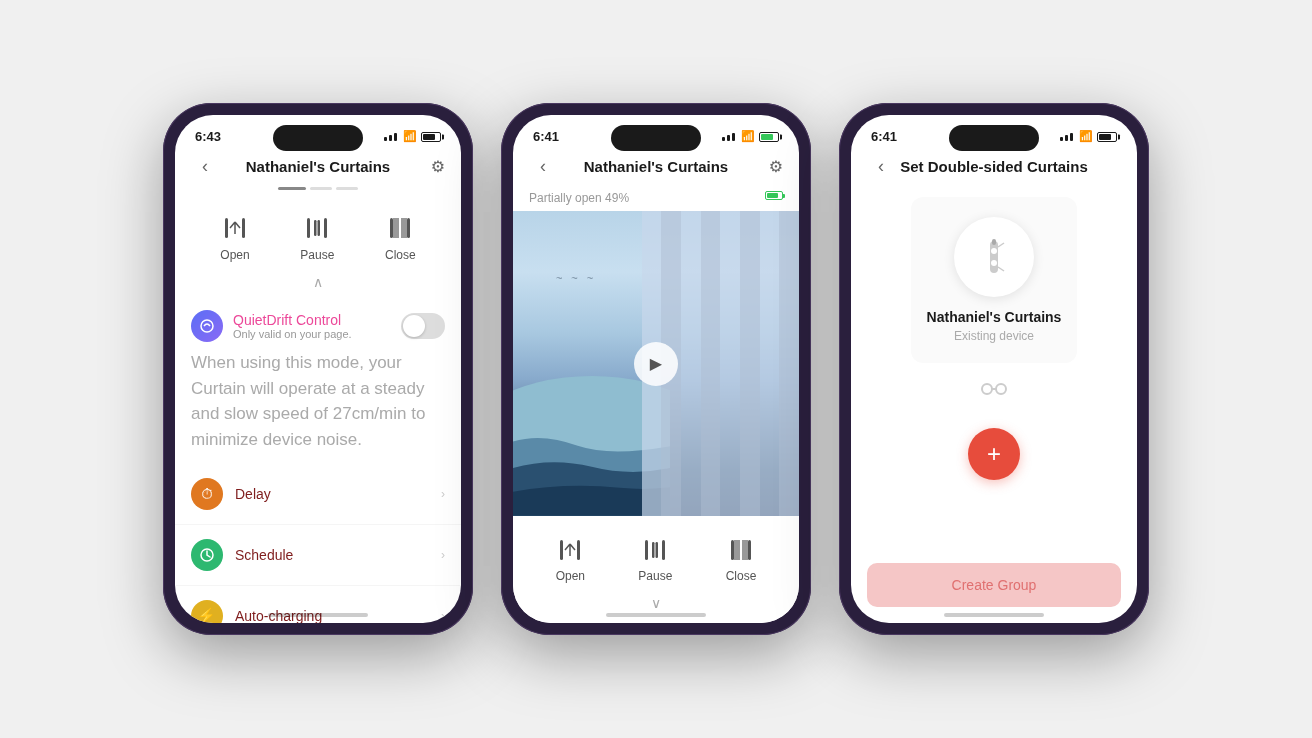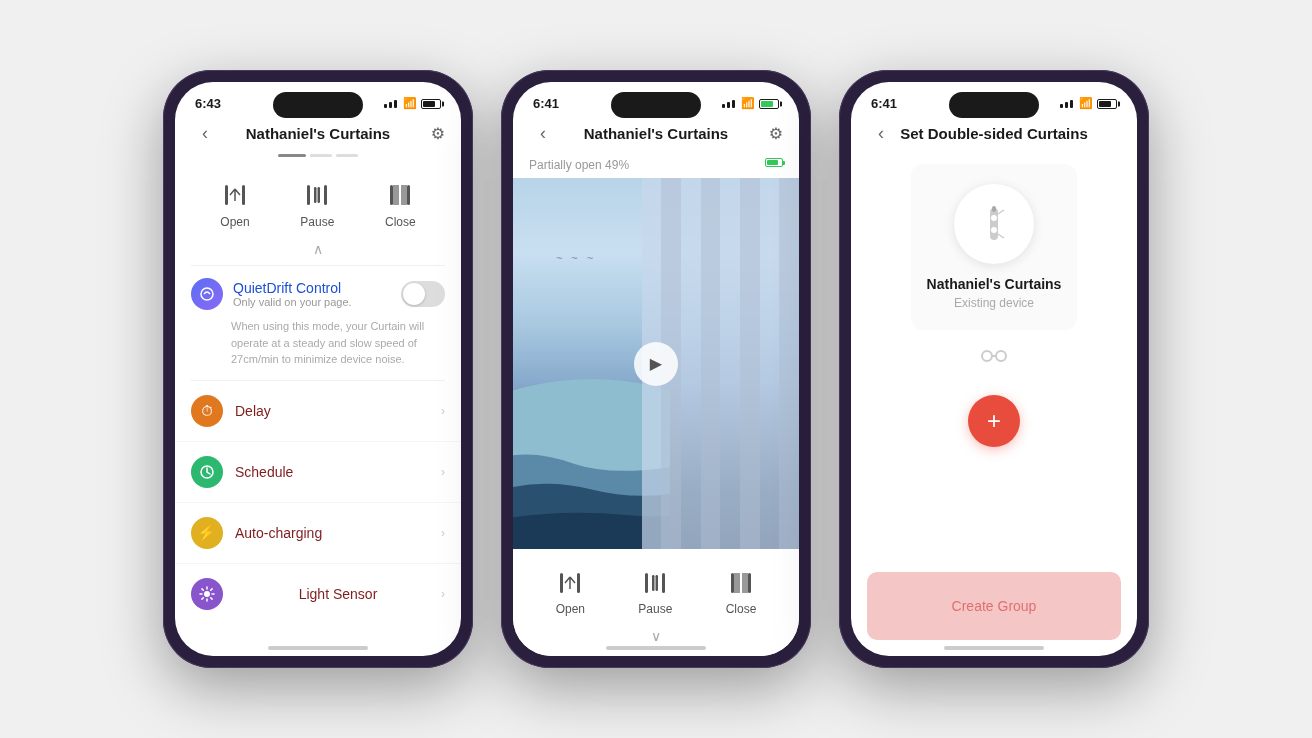--- a/index.html
+++ b/index.html
@@ -10,21 +10,21 @@
       align-items: center;
       min-height: 100vh;
       gap: 28px;
       font-family: -apple-system, BlinkMacSystemFont, 'Segoe UI', sans-serif;
       padding: 20px;
     }
 
     
     .phone {
       width: 310px;
-      height: 598px;
+      height: 532px;
       background: #2a1f3d;
       border-radius: 48px;
       padding: 12px;
       position: relative;
       box-shadow: 0 20px 60px rgba(0,0,0,0.35), inset 0 0 0 1px #4a3860;
     }
     .phone-screen {
       width: 100%;
       height: 100%;
       background: #ffffff;
@@ -171,45 +171,44 @@
     }
     .toggle-left { display: flex; align-items: center; gap: 10px; }
     .toggle-icon-circle {
       width: 32px; height: 32px;
       border-radius: 50%;
       background: linear-gradient(135deg, #5b6ef5, #8a6af5);
       display: flex; align-items: center; justify-content: center;
       font-size: 14px; color: white;
       flex-shrink: 0;
     }
-    .toggle-name { font-size: 14px; font-weight: 500; color: #1d4ed8; }
+    .toggle-name { font-size: 14px; font-weight: 500; color: #ec4899; }
     .toggle-sub { font-size: 11px; color: #999; }
     .toggle-switch {
       width: 44px; height: 26px;
       background: #ddd;
       border-radius: 13px;
       position: relative;
       flex-shrink: 0;
     }
     .toggle-switch::after {
       content: '';
       position: absolute;
       left: 2px; top: 2px;
       width: 22px; height: 22px;
       background: white;
       border-radius: 50%;
       box-shadow: 0 1px 3px rgba(0,0,0,0.2);
       transition: left 0.2s;
     }
     .toggle-desc {
-      font-size: 11px;
+      font-size: 17px;
       color: #aaa;
       line-height: 1.5;
       margin-top: 8px;
-      margin-left: 40px;
     }
 
     
     .menu-row {
       display: flex;
       align-items: center;
       padding: 14px 16px;
       cursor: pointer;
       border-bottom: 1px solid #f5f5f5;
     }
@@ -363,21 +362,21 @@
       display: flex; align-items: center; justify-content: center;
       font-size: 24px;
       color: white;
       cursor: pointer;
       box-shadow: 0 3px 12px rgba(231,76,60,0.35);
       margin-top: 8px;
     }
     .create-group-btn {
       background: #f5c6c6;
       margin: 16px;
-      padding: 26px;
+      padding: 14px;
       border-radius: 10px;
       text-align: center;
       font-size: 14px;
       font-weight: 500;
       color: #e07070;
       cursor: pointer;
       margin-top: auto;
     }
 
     

